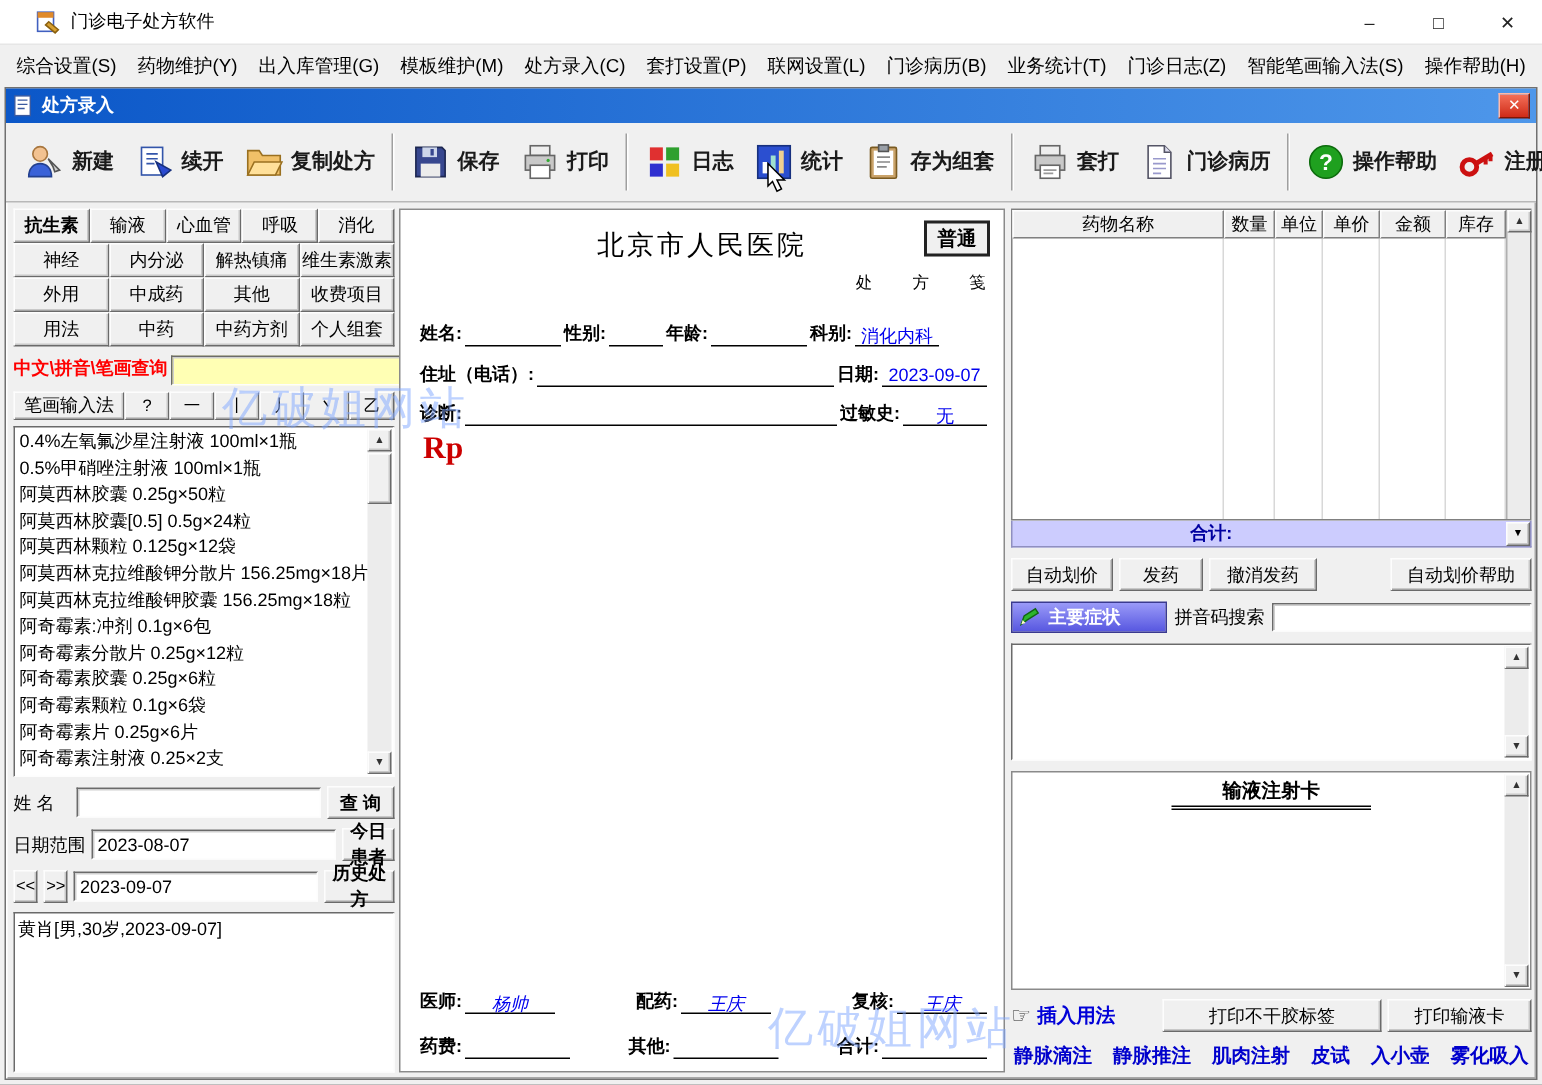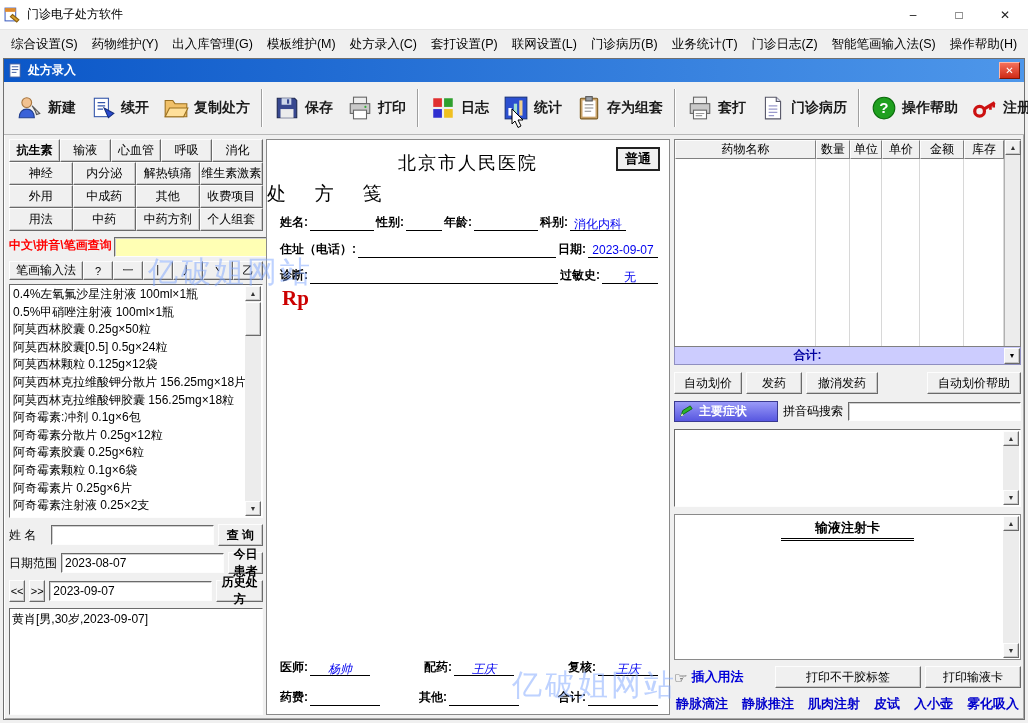--- a/index.html
+++ b/index.html
@@ -1,20 +1,20 @@
 <!DOCTYPE html>
 <html><head>
 <meta charset="utf-8">
 <style>
   * { margin:0; padding:0; box-sizing:border-box; font-family:"Liberation Sans","DejaVu Sans",sans-serif; }
   html,body { background:#9a9a9a; }
   .screen { position:relative; width:1028px; height:723px; background:#f0f0f0; overflow:hidden; }
 
   
-  .titlebar { position:absolute; top:0; left:0; right:0; height:30px; background:#ffffff; display:flex; align-items:center; padding-left:4px; border-bottom:1px solid #e6e6e6; }
+  .titlebar { position:absolute; top:0; left:0; right:0; height:30px; background:#ffffff; display:flex; align-items:center; padding-left:24px; border-bottom:1px solid #e6e6e6; }
   .app-icon { width:17px; height:17px; display:inline-flex; }
   .app-title { font-size:12px; color:#000; margin-left:6px; }
   .win-controls { margin-left:auto; display:flex; height:30px; }
   .win-btn { width:46px; height:30px; display:flex; align-items:center; justify-content:center; font-size:12px; color:#222; }
   .menubar { position:absolute; top:31px; left:0; right:0; height:26px; background:#f0f0f0; display:flex; align-items:center; padding-left:4px; }
   .menu-item { font-size:12.5px; color:#000; padding:4px 7px; white-space:nowrap; }
 
   
   .child { position:absolute; top:58px; left:3px; width:1022px; height:662px; background:#f0f0f0; border:1px solid #707070; box-shadow: inset 1px 1px 0 #ffffff, inset -1px -1px 0 #a8a8a8; }
   .child-titlebar { height:23px; background:linear-gradient(to right,#0b57c8,#4e97ea); display:flex; align-items:center; padding:0 4px; }
@@ -68,21 +68,21 @@
   .pf-label { font-size:12px; width:52px; white-space:nowrap; }
   .pf-input { flex:1; height:20px; }
   .pf-btn { width:62px; height:22px; font-weight:bold; display:flex; align-items:center; justify-content:center; }
   .nav-btn { width:21px; height:22px; display:flex; align-items:center; justify-content:center; font-size:11px; }
   .patient-list { margin-top:6px; flex:1; padding:2px; }
   .patient-item { font-size:12px; height:17px; line-height:17px; white-space:nowrap; }
 
   
   .rx-type { position:absolute; top:7px; right:9px; padding:1px 7px; font-size:13px; font-weight:bold; background:#f0f0f0; border:2px solid #222; }
   .rx-hospital { margin-top:11px; text-align:center; font-size:18px; letter-spacing:2px; font-family:"Liberation Serif","DejaVu Serif",serif; color:#000; }
-  .rx-heading { text-align:left; font-size:19px; letter-spacing:12px; margin-top:6px; font-family:"Liberation Serif","DejaVu Serif",serif; }
+  .rx-heading { text-align:right; font-size:11px; letter-spacing:12px; margin-top:6px; font-family:"Liberation Serif","DejaVu Serif",serif; }
   .rx-row { position:absolute; left:13px; right:11px; display:flex; align-items:flex-end; font-size:12px; gap:2px; }
   .rx-label { font-weight:bold; white-space:nowrap; }
   .blank { border-bottom:1px solid #000; height:15px; display:inline-block; }
   .blue { color:#0000ee; font-size:12px; text-align:center; }
   .w36{width:36px;} .w56{width:56px;} .w60{width:60px;font-style:italic;} .w64{width:64px;} .w70{width:70px;} .grow{flex:1;}
   .rx-row1{top:74px;} .rx-row2{top:101px;} .rx-row3{top:127px;justify-content:center;}
   .rp { position:absolute; top:146px; left:15px; color:#cc0000; font-size:21px; font-weight:bold; font-family:"Liberation Serif","DejaVu Serif",serif; }
   .rx-footA{top:519px; justify-content:space-between;} .rx-footB{top:549px; justify-content:space-between;}
   .foot-group { display:flex; align-items:flex-end; gap:2px; }
 

